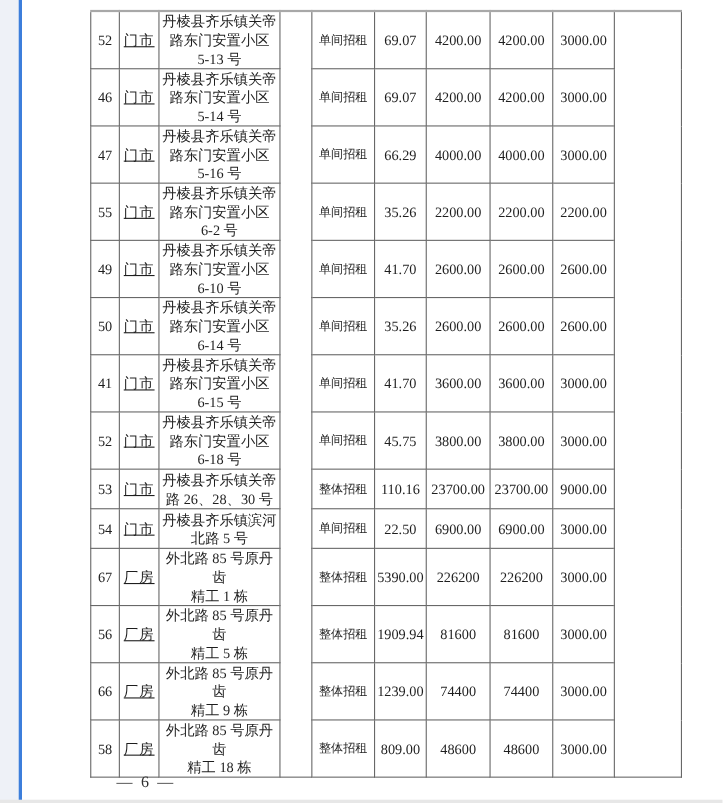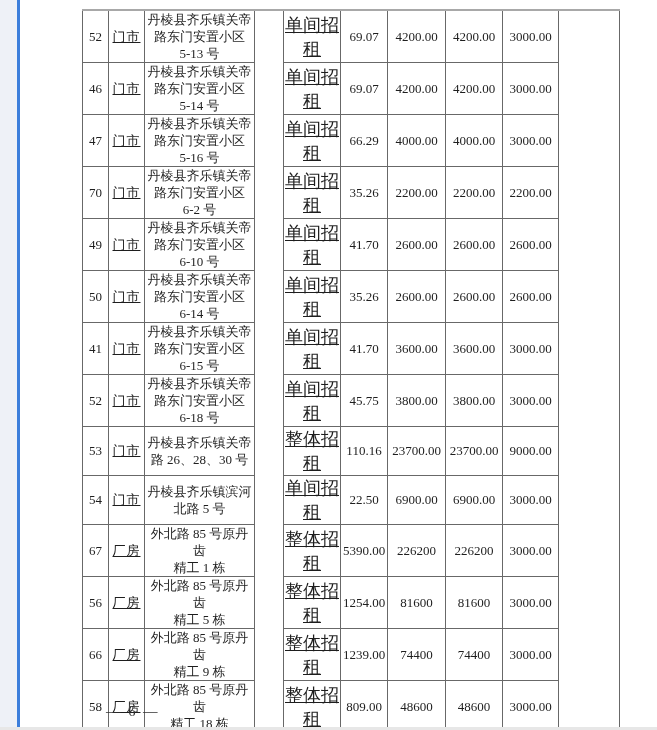--- a/index.html
+++ b/index.html
@@ -51,21 +51,21 @@
   tr.tall  { height: 52px; }
   tr.short { height: 36px; }
   td.c-no     { font-size: 13px; }
   td.c-type   { font-size: 13px; letter-spacing: 1px; text-decoration: underline; }
   td.c-addr   {
     font-size: 13px;
     white-space: pre-line;
     line-height: 17px;
     padding: 1px 2px;
   }
-  td.c-method { font-size: 18px; text-decoration: underline; }
+  td.c-method { font-size: 11px; }
   td.c-num    { font-size: 13px; }
   td.c-gap, td.c-notes { background: #ffffff; }
   .page-number {
     position: absolute;
     left: 106px; top: 703px;
     font-size: 14.5px;
     letter-spacing: 2px;
     color: #2e2e2e;
   }
 </style>
@@ -121,21 +121,21 @@
         <td class="c-addr">丹棱县齐乐镇关帝
 路东门安置小区
 5-16 号</td>
         <td class="c-method">单间招租</td>
         <td class="c-num">66.29</td>
         <td class="c-num">4000.00</td>
         <td class="c-num">4000.00</td>
         <td class="c-num">3000.00</td>
       </tr>
       <tr class="tall">
-        <td class="c-no">70</td>
+        <td class="c-no">55</td>
         <td class="c-type">门市</td>
         <td class="c-addr">丹棱县齐乐镇关帝
 路东门安置小区
 6-2 号</td>
         <td class="c-method">单间招租</td>
         <td class="c-num">35.26</td>
         <td class="c-num">2200.00</td>
         <td class="c-num">2200.00</td>
         <td class="c-num">2200.00</td>
       </tr>
@@ -219,21 +219,21 @@
         <td class="c-num">226200</td>
         <td class="c-num">226200</td>
         <td class="c-num">3000.00</td>
       </tr>
       <tr class="short">
         <td class="c-no">56</td>
         <td class="c-type">厂房</td>
         <td class="c-addr">外北路 85 号原丹齿
 精工 5 栋</td>
         <td class="c-method">整体招租</td>
-        <td class="c-num">1254.00</td>
+        <td class="c-num">1909.94</td>
         <td class="c-num">81600</td>
         <td class="c-num">81600</td>
         <td class="c-num">3000.00</td>
       </tr>
       <tr class="short">
         <td class="c-no">66</td>
         <td class="c-type">厂房</td>
         <td class="c-addr">外北路 85 号原丹齿
 精工 9 栋</td>
         <td class="c-method">整体招租</td>

